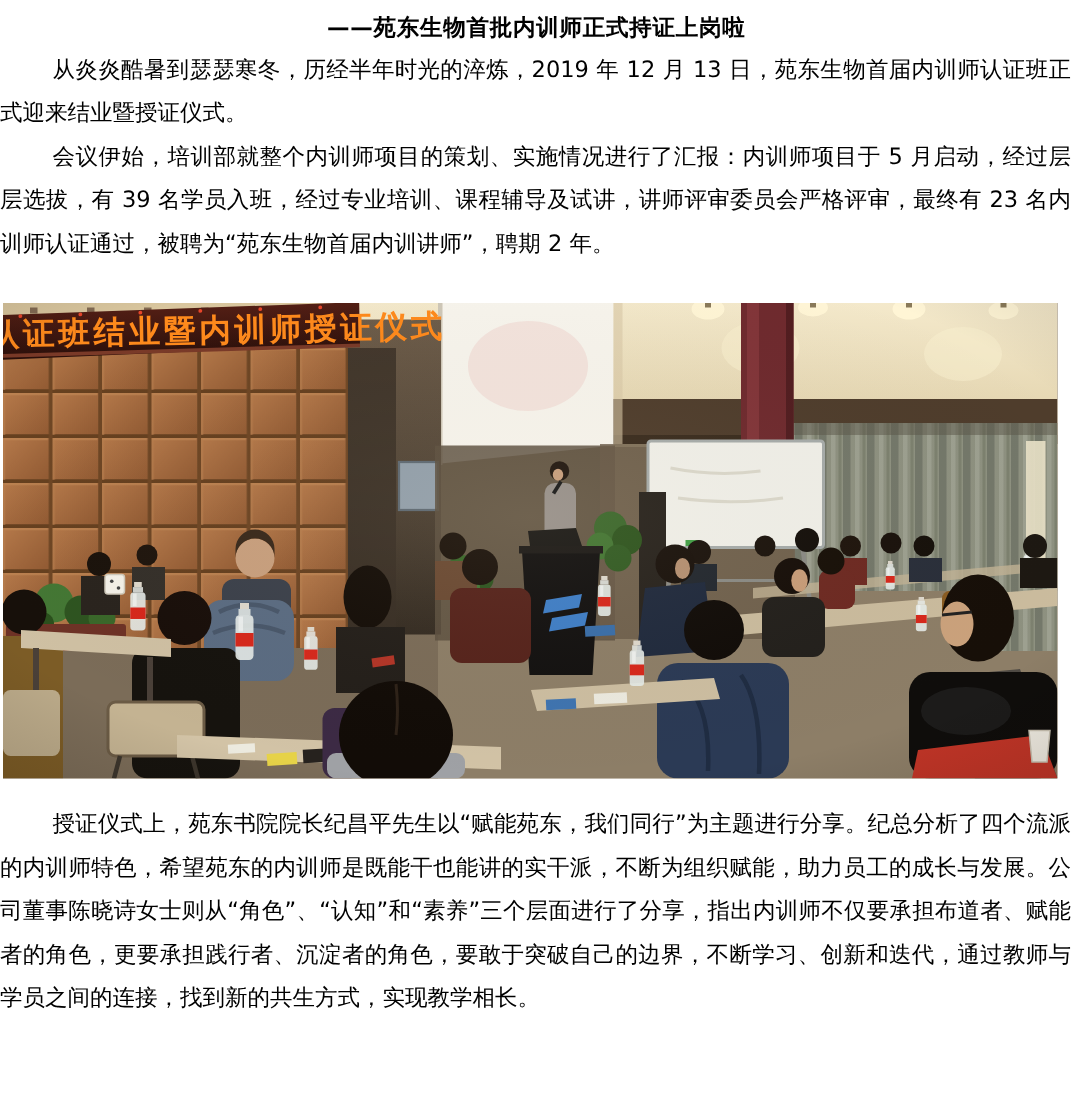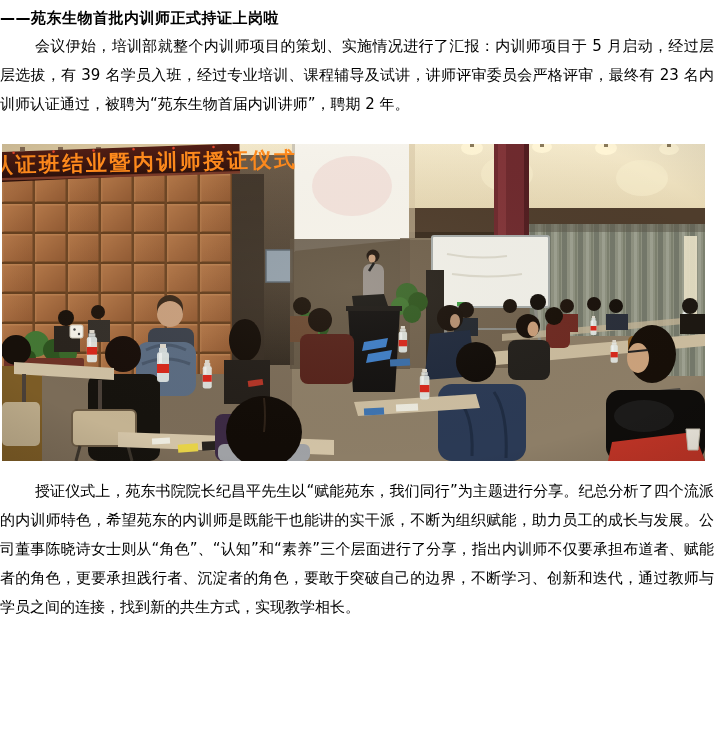--- a/index.html
+++ b/index.html
@@ -1,33 +1,34 @@
 <!DOCTYPE html>
 <html><head>
 <meta charset="utf-8">
 <style>
   html,body{margin:0;padding:0;background:#ffffff;}
   body{width:720px;height:739px;overflow:hidden;
        font-family:"DejaVu Sans","Liberation Sans",sans-serif;color:#000;}
   .article{width:720px;}
   .title{margin:8px 5px 3px 0;font-size:15px;font-weight:bold;
-         text-align:left;line-height:21px;letter-spacing:.5px;}
+         text-align:center;line-height:21px;letter-spacing:.5px;}
   .para{margin:0 6px 0 0;font-size:15px;line-height:29px;
         text-align:justify;text-indent:35px;}
   .photo-wrap{margin:25px 0 16px 2px;width:703px;height:317px;
               position:relative;overflow:hidden;background:#8d7e67;}
   .photo-wrap svg{display:block;}
 </style>
 </head>
 <body>
 
 <div class="article">
 
   <div class="title">——苑东生物首批内训师正式持证上岗啦</div>
 
+  <p class="para">从炎炎酷暑到瑟瑟寒冬，历经半年时光的淬炼，2019 年 12 月 13 日，苑东生物首届内训师认证班正式迎来结业暨授证仪式。</p>
   <p class="para">会议伊始，培训部就整个内训师项目的策划、实施情况进行了汇报：内训师项目于 5 月启动，经过层层选拔，有 39 名学员入班，经过专业培训、课程辅导及试讲，讲师评审委员会严格评审，最终有 23 名内训师认证通过，被聘为“苑东生物首届内训讲师”，聘期 2 年。</p>
 
   <div class="photo-wrap">
     <svg width="703" height="317" viewBox="0 0 703 317" xmlns="http://www.w3.org/2000/svg">
       <defs>
         <linearGradient id="gWallR" x1="0" y1="0" x2="0" y2="1">
           <stop offset="0" stop-color="#f4e9cb"></stop>
             <stop offset="1" stop-color="#e0d0a9"></stop>
         </linearGradient>
         <linearGradient id="gPanel" x1="0" y1="0" x2="1" y2="1">

